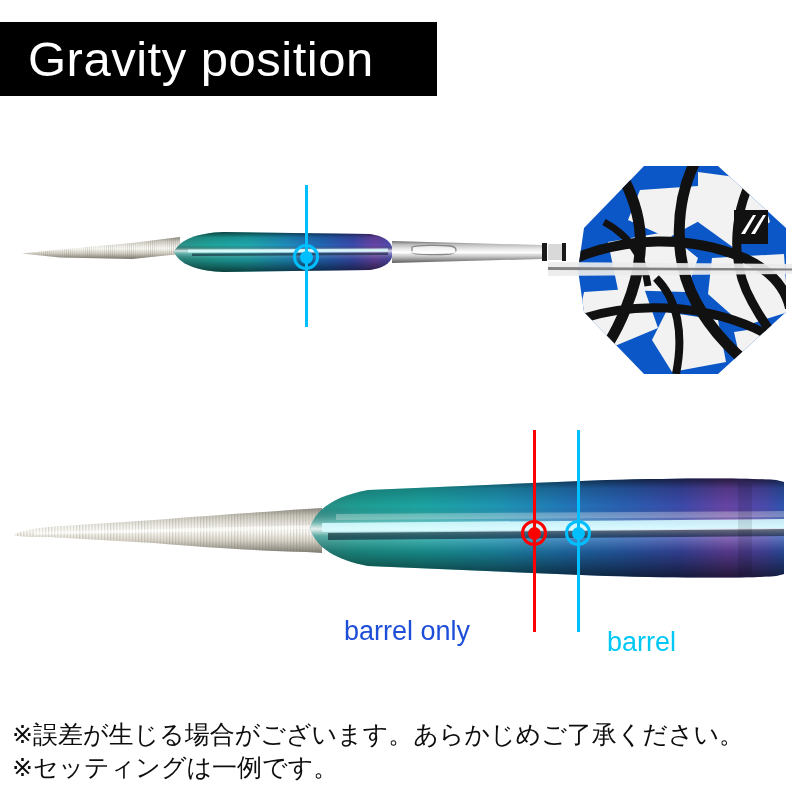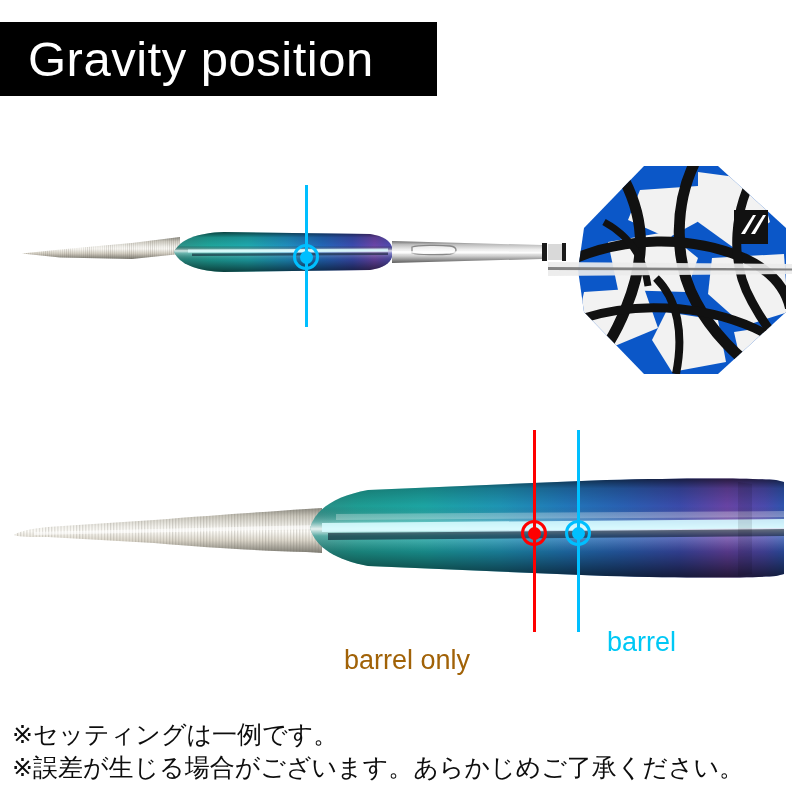--- a/index.html
+++ b/index.html
@@ -45,21 +45,21 @@
     position:absolute;left:50%;top:50%;
     width:13px;height:13px;margin:-6.5px 0 0 -6.5px;border-radius:50%;
   }
   .gdot.cyan .core{background:#00bfff;}
   .gdot.red .core{background:#ff0000;}
 
   .glabel{
     position:absolute;font-size:27px;white-space:nowrap;
     font-weight:400;line-height:1;
   }
-  .glabel.red{color:#a16207;margin-top:29px;}
+  .glabel.red{color:#1d4ed8;}
   .glabel.cyan{color:#00c8f5;}
 
   
   .footnotes{
     position:absolute;left:12px;top:718px;width:780px;
     color:#0d0d0d;font-size:25px;line-height:33px;
     font-family:"DejaVu Sans","Liberation Sans",sans-serif;
   }
   .footnote{display:block;white-space:nowrap;}
 </style>
@@ -248,17 +248,17 @@
     </div>
     <div class="gdot cyan" style="left:565px;top:520px;">
       <span class="core"></span>
     </div>
 
     <div class="glabel red" style="left:344px;top:618px;">barrel only</div>
     <div class="glabel cyan" style="left:607px;top:629px;">barrel</div>
   </div>
 
   <div class="footnotes">
+    <span class="footnote">※誤差が生じる場合がございます。あらかじめご了承ください。</span>
     <span class="footnote">※セッティングは一例です。</span>
-    <span class="footnote">※誤差が生じる場合がございます。あらかじめご了承ください。</span>
   </div>
 
 </div>
 
 </body></html>

